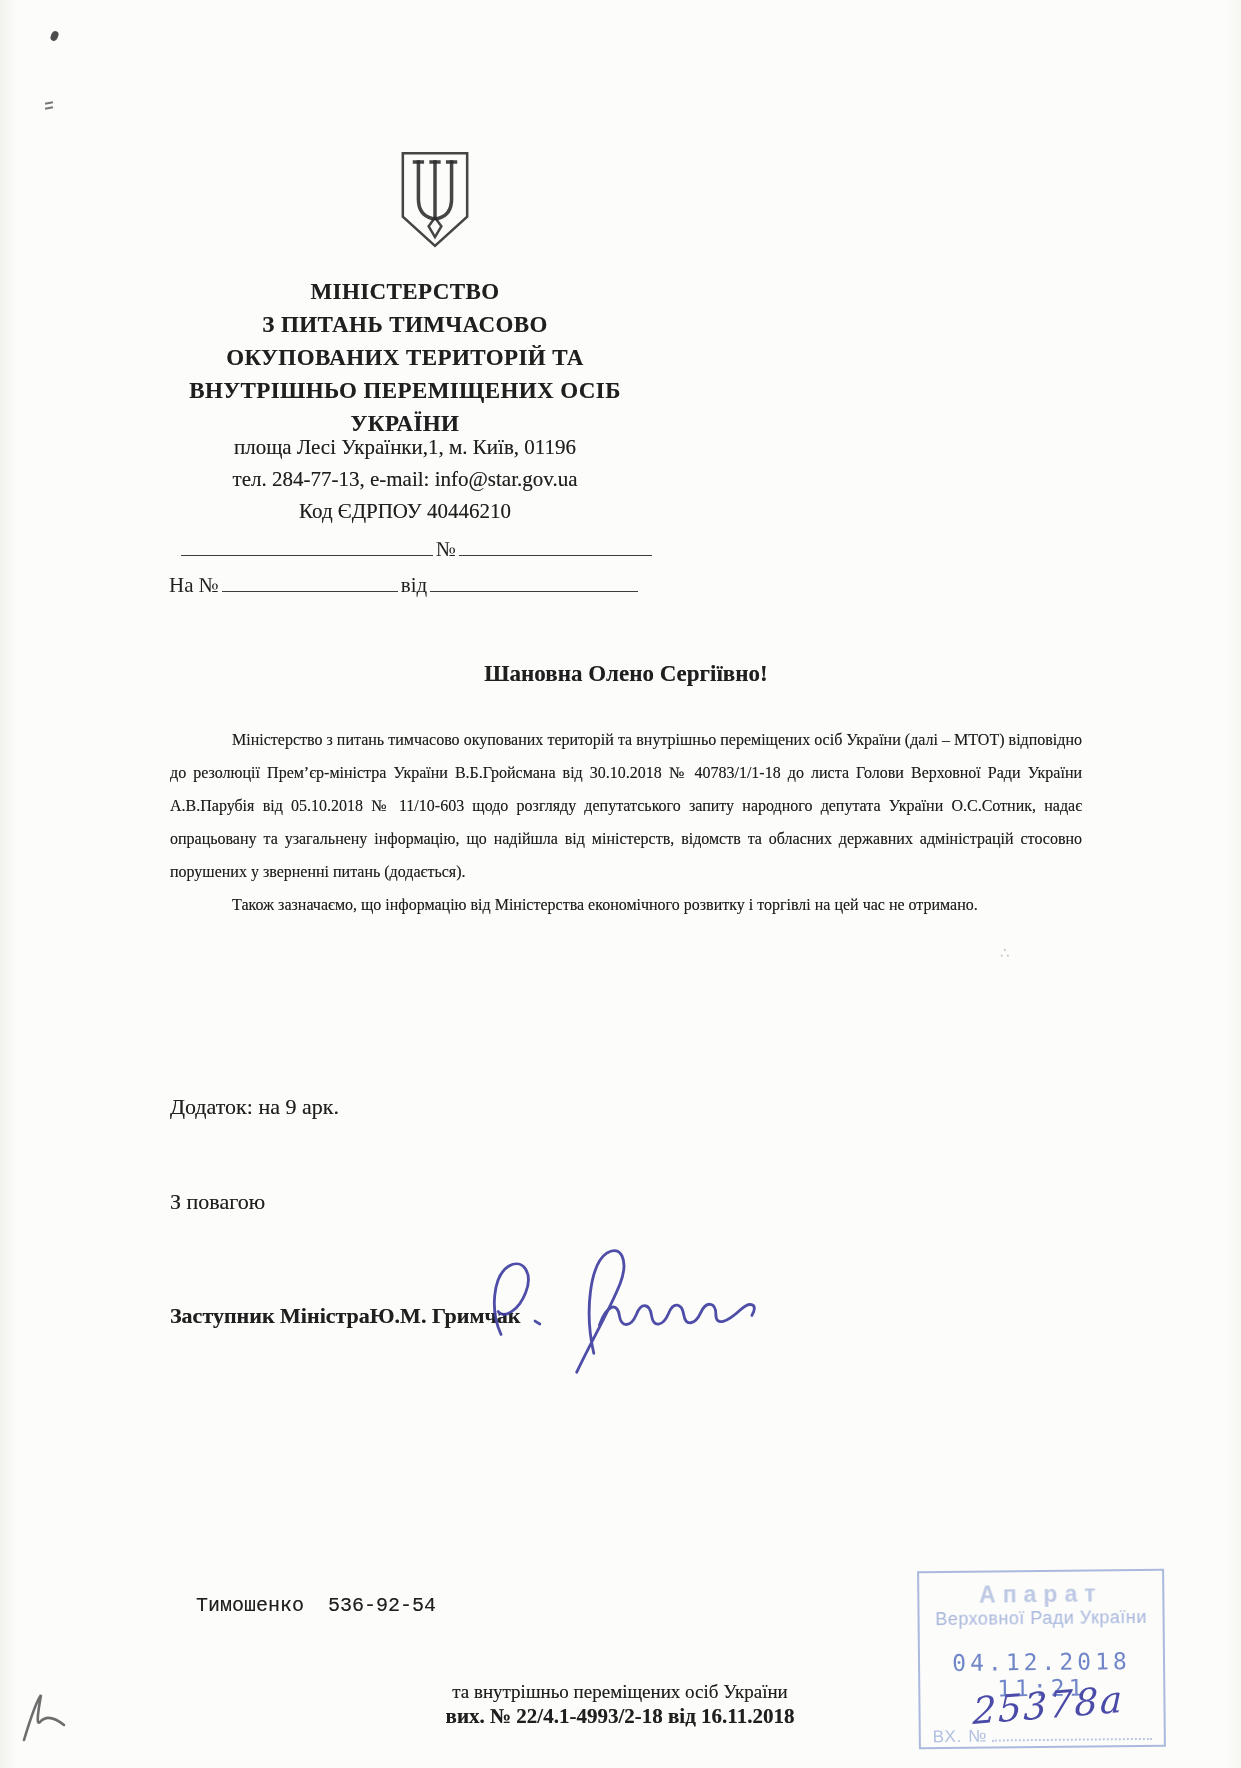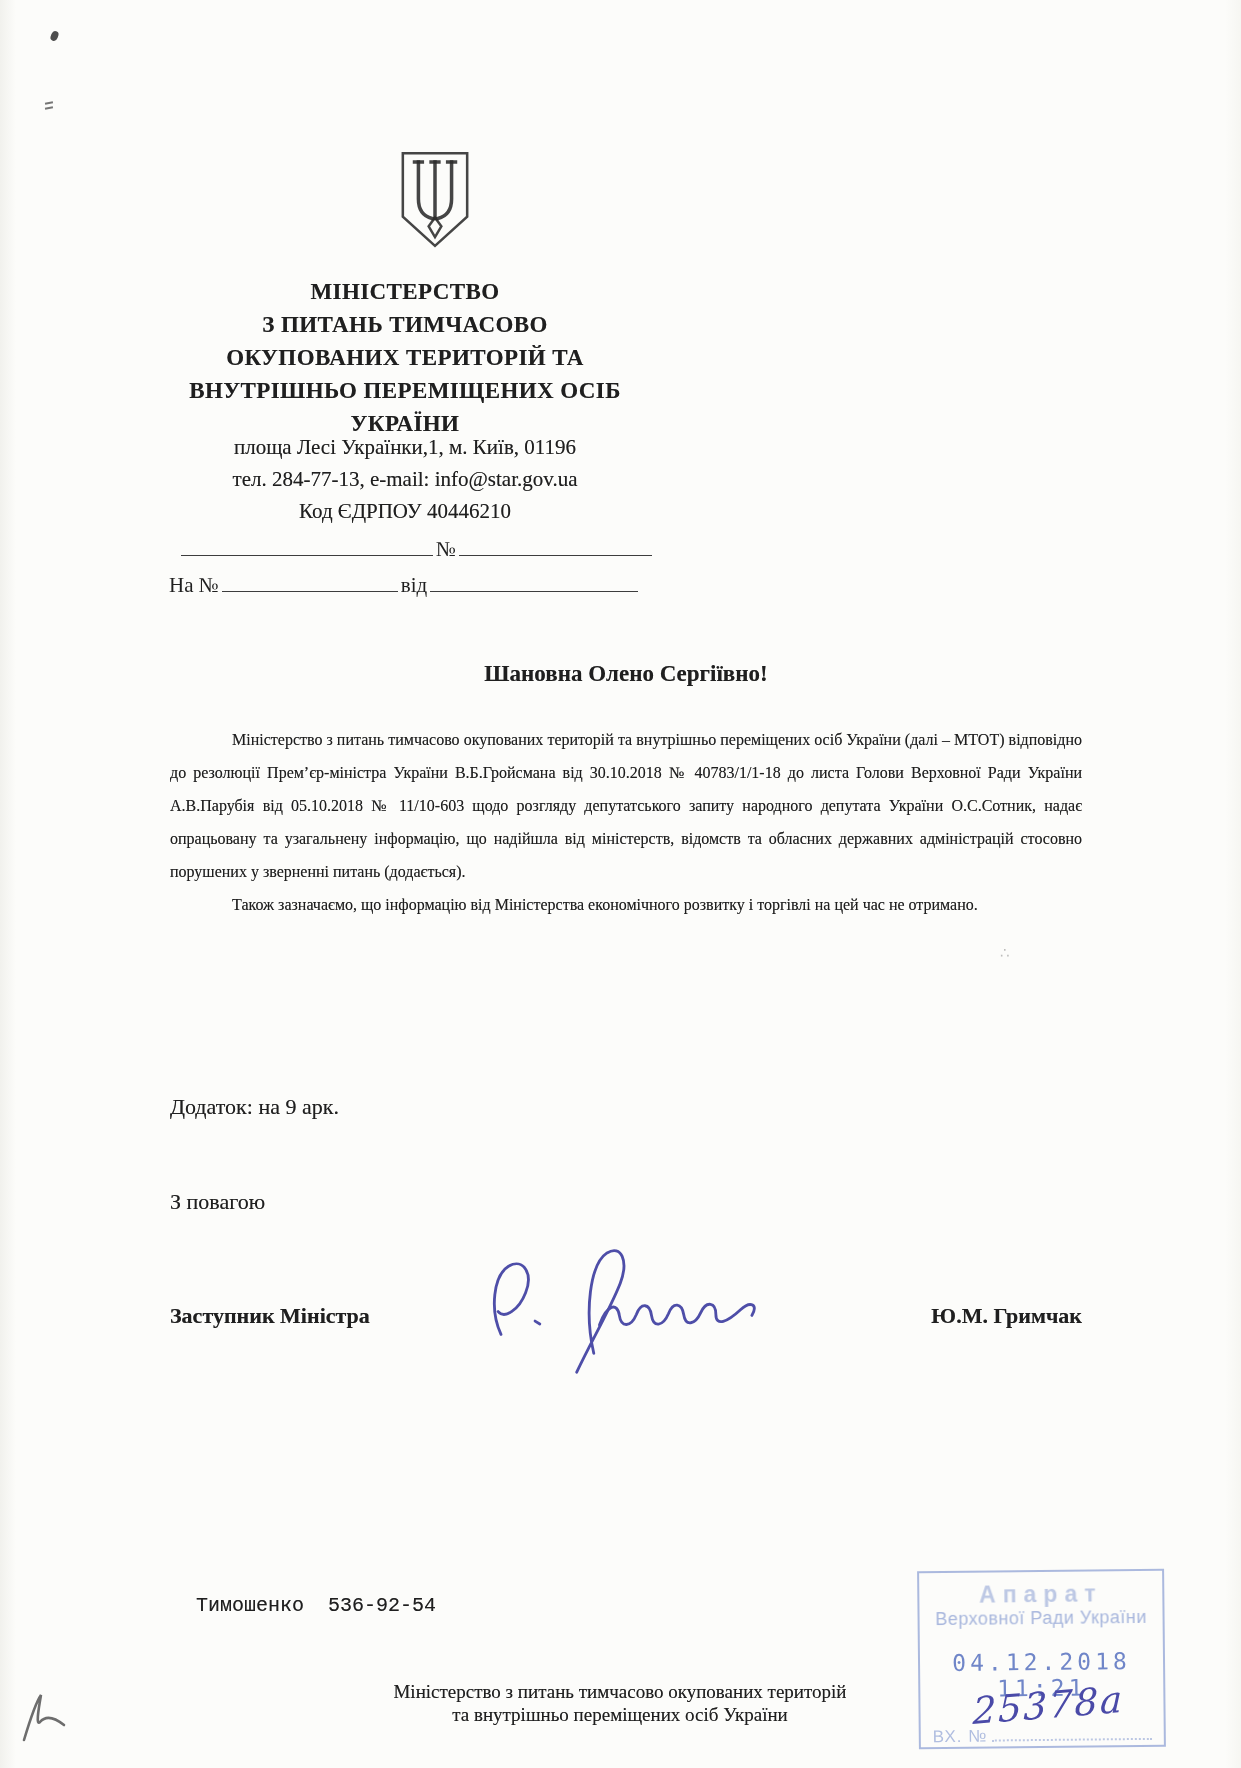--- a/index.html
+++ b/index.html
@@ -29,21 +29,21 @@
     font-weight:bold;font-size:23px;line-height:37px;white-space:pre-wrap;}
   
   .salutation{position:absolute;left:170px;top:661px;width:912px;text-align:center;
     font-weight:bold;font-size:23px;}
   .body-text{position:absolute;left:170px;top:723px;width:912px;
     font-size:16px;line-height:33px;text-align:justify;}
   .body-text p{margin:0;text-indent:62px;}
   .attachment{position:absolute;left:170px;top:1094px;font-size:22px;}
   .closing{position:absolute;left:170px;top:1189px;font-size:22px;}
   .sig-row{position:absolute;left:170px;top:1303px;width:912px;display:flex;
-    justify-content:space-between;font-weight:bold;font-size:22px;}
+    justify-content:flex-start;font-weight:bold;font-size:22px;}
   .sig-ink{position:absolute;left:475px;top:1234px;width:300px;height:142px;}
   .executor{position:absolute;left:196px;top:1594px;font-size:20px;white-space:pre-wrap;font-family:Liberation Mono, monospace;}
   
   .stamp{position:absolute;left:918px;top:1570px;width:247px;height:178px;
     border:2.5px solid rgba(127,149,207,.65);
     transform:rotate(-.6deg);
     font-family:"Liberation Sans","DejaVu Sans",sans-serif;
     box-sizing:border-box;padding-top:9px;color:#7f95cf;}
   .stamp-org1{text-align:center;font-weight:bold;font-size:23px;letter-spacing:7px;
     opacity:.5;filter:blur(.4px);}
@@ -147,21 +147,21 @@
     <div class="stamp-org2">Верховної Ради України</div>
     <div class="stamp-date">04.12.2018 11:21</div>
     <div class="stamp-in">
       <span class="stamp-in-label">ВХ. №</span>
       <span class="stamp-dots"></span>
     </div>
     <div class="stamp-number">25378а</div>
   </div>
 
   <div class="footer t-soft">
-    <div class="f1">Міністерство з питань тимчасово окупованих територій</div>
     <div class="f1">та внутрішньо переміщених осіб України</div>
+    <div class="f3">вих. № 22/4.1-4993/2-18 від 16.11.2018</div>
   </div>
 
   <svg class="pencil-mark" viewBox="0 0 66 66" fill="none" stroke="#4a4a4a" stroke-width="2.6" stroke-linecap="round" opacity=".8">
     <path d="M8,52 C14,32 20,14 25,7 C22,24 20,38 24,34 C30,27 38,29 48,37"></path>
   </svg>
 
 </div>
 
 </body></html>

